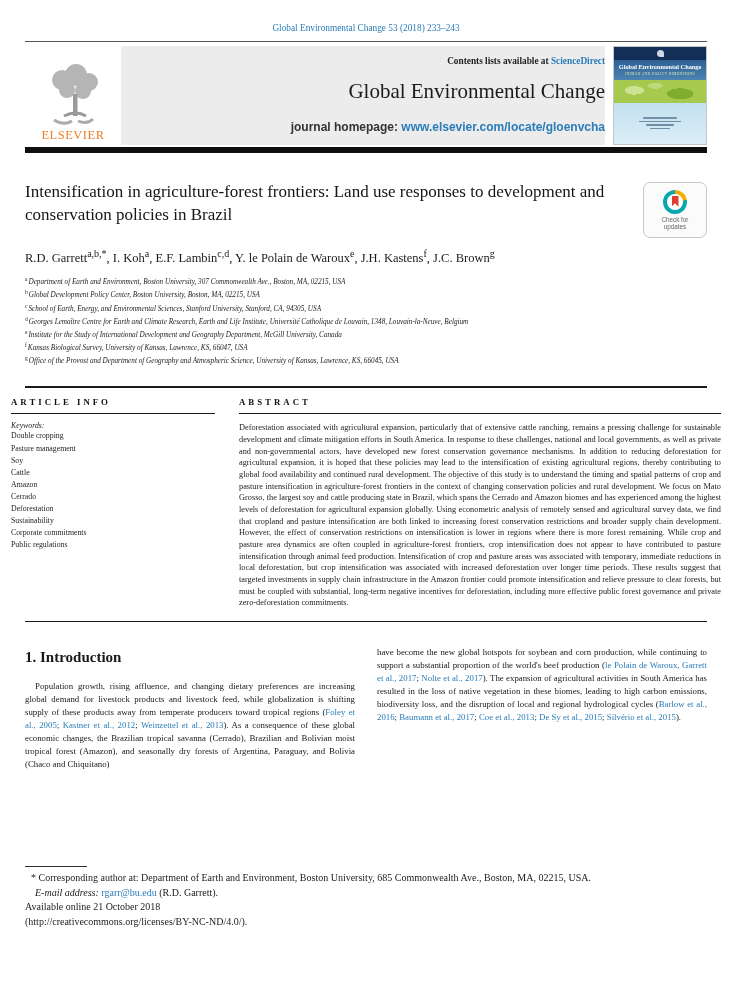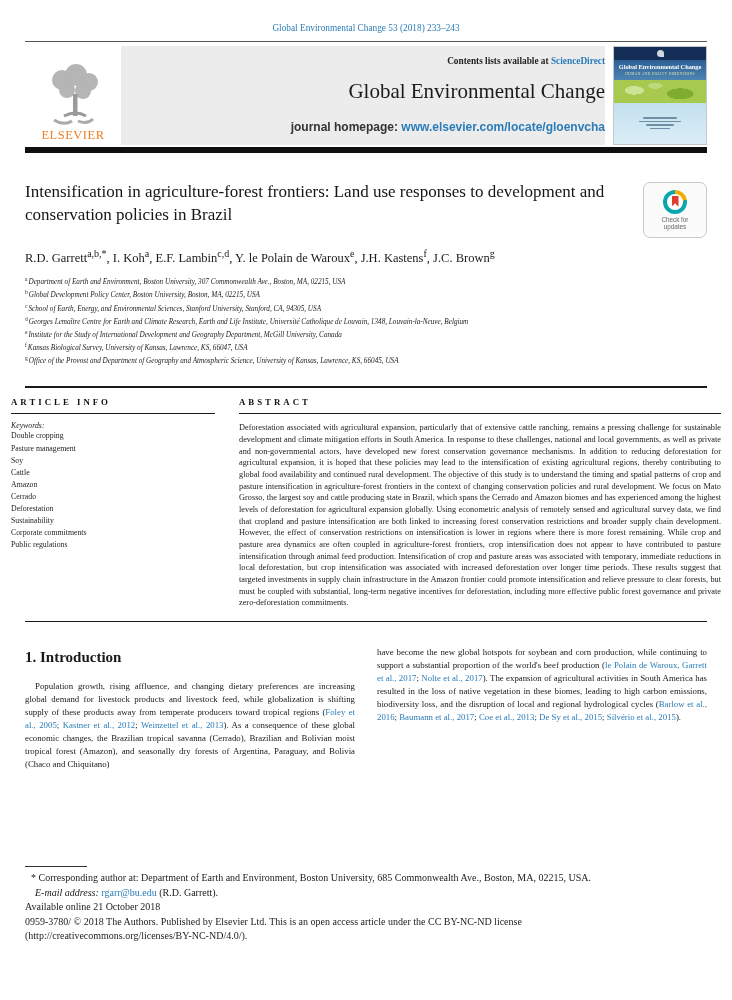--- a/index.html
+++ b/index.html
@@ -193,17 +193,16 @@
 
   <div class="footer">
     <div class="fnrule"></div>
     <div class="fn1">* Corresponding author at: Department of Earth and Environment, Boston University, 685 Commonwealth Ave., Boston, MA, 02215, USA.</div>
     <div class="fn2">
       <span class="em-label">E-mail address:</span>
       <span class="link">rgarr@bu.edu</span>
       <span>(R.D. Garrett).</span>
     </div>
     <div class="meta-line">Available online 21 October 2018</div>
-    <div class="meta-line">0959-3780/ © 2018 The Authors. Published by Elsevier Ltd. This is an open access article under the CC BY-NC-ND license</div>
     <div class="meta-line">(http://creativecommons.org/licenses/BY-NC-ND/4.0/).</div>
   </div>
 
 </div>
 
 </body></html>

